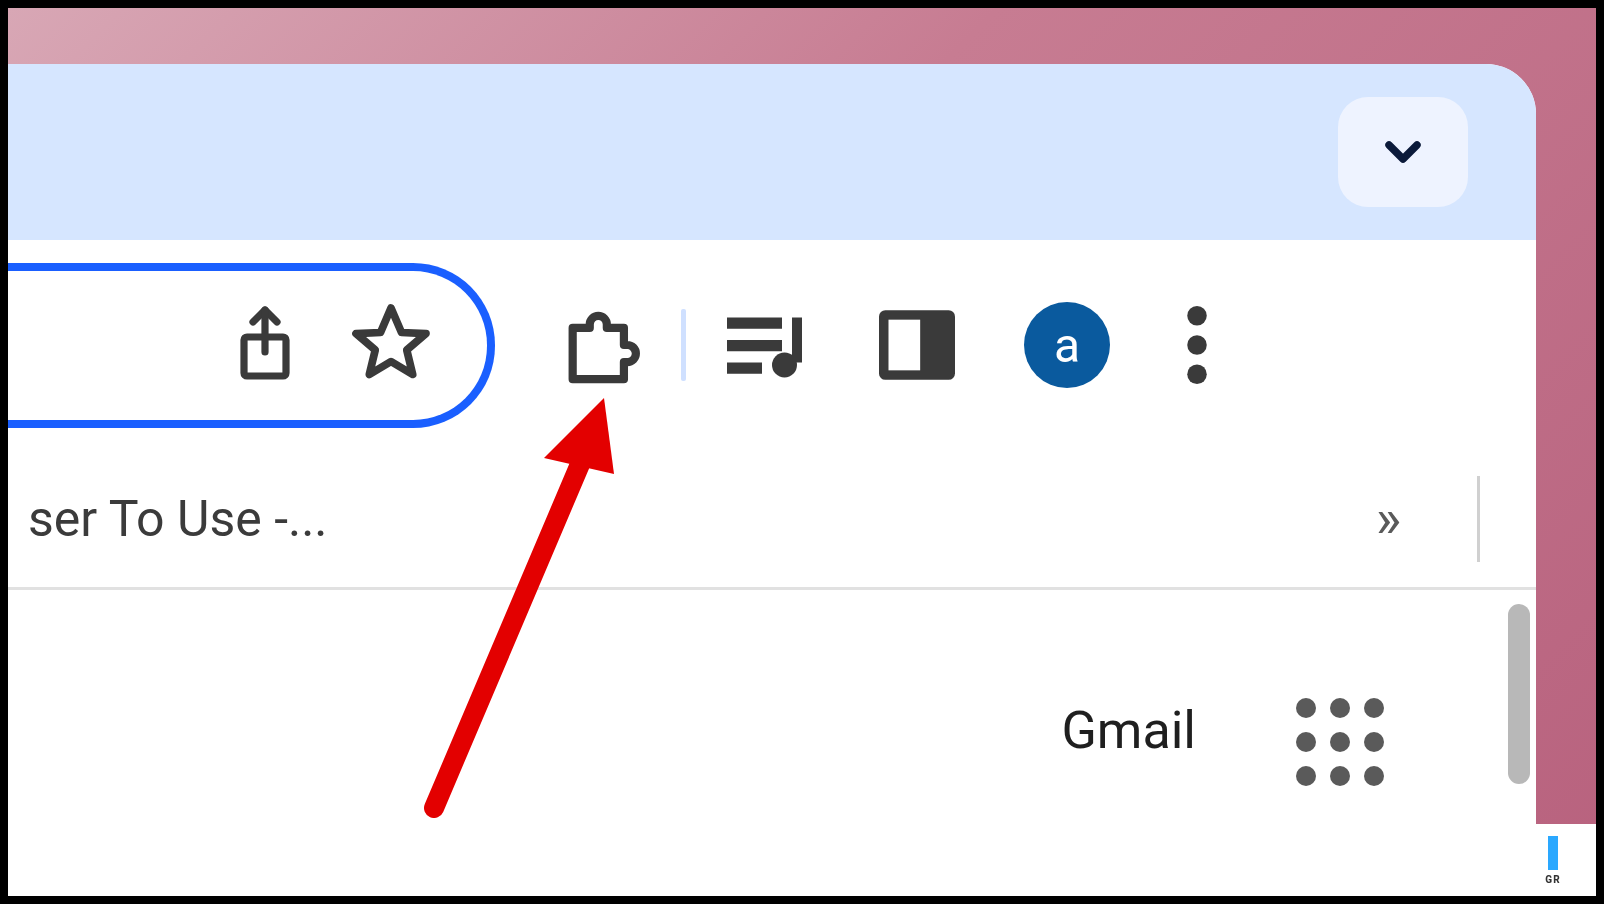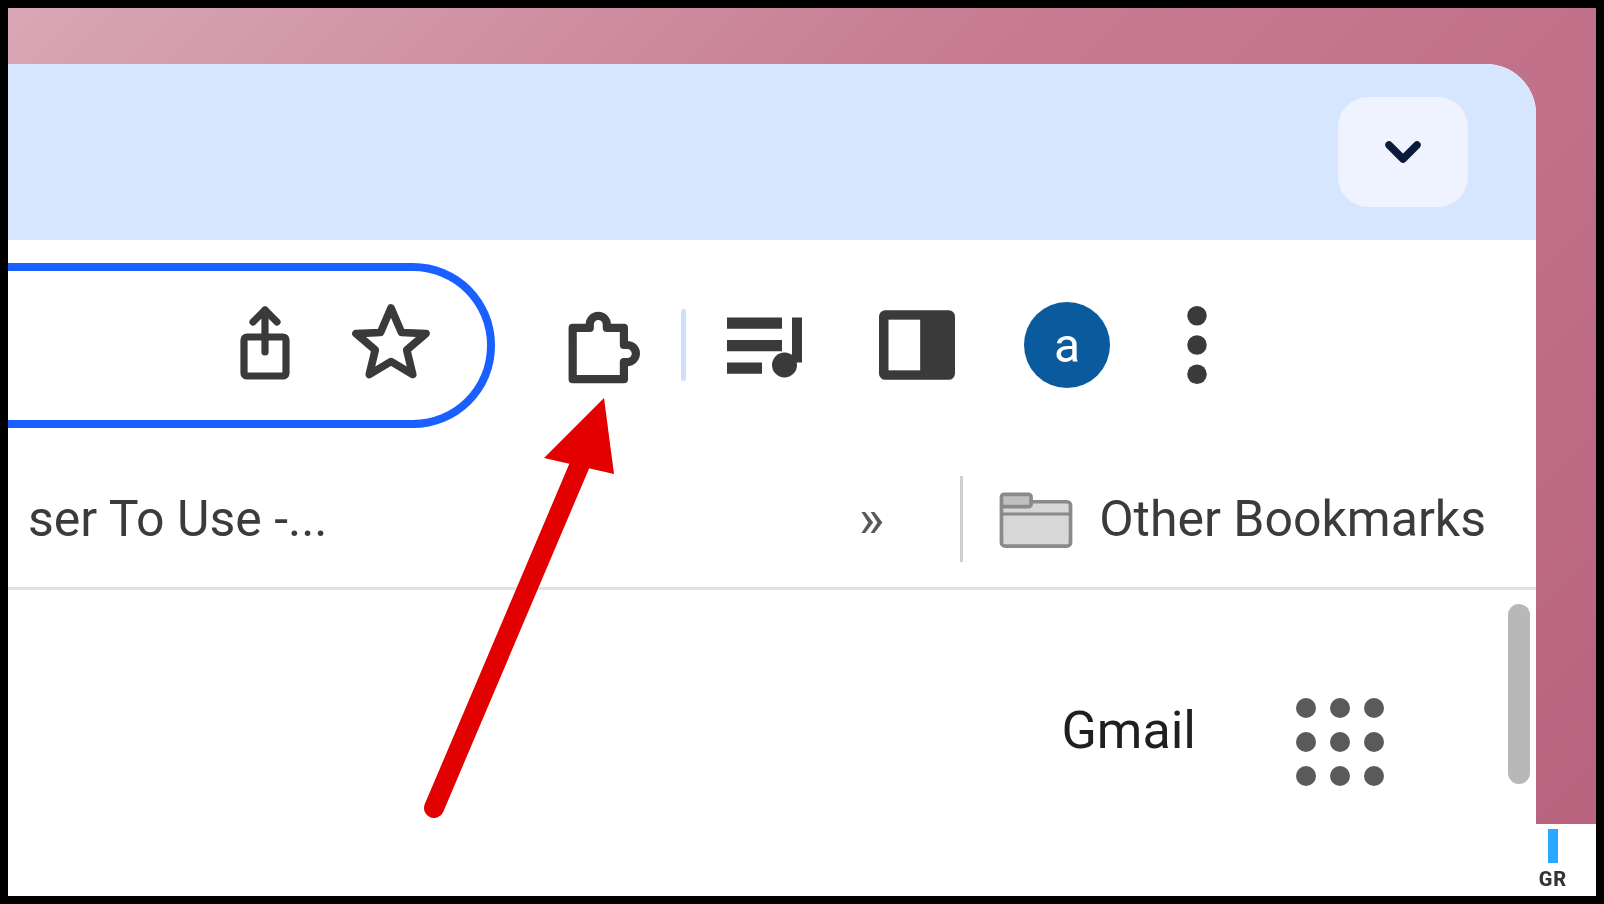--- a/index.html
+++ b/index.html
@@ -212,21 +212,21 @@
     position: absolute;
     right: 0;
     bottom: 0;
     width: 86px;
     height: 72px;
     background: #fff;
     display: flex;
     flex-direction: column;
     align-items: center;
     justify-content: center;
-    font-size: 20px;
+    font-size: 10px;
     font-weight: 800;
     color: #333;
     letter-spacing: 1px;
     z-index: 60;
   }
   .corner-watermark .bar {
     width: 10px; height: 34px; background: #2aa8ff; margin-bottom: 4px;
   }
 </style>
 </head>
@@ -302,28 +302,20 @@
         </div>
 
       </div>
     </div>
 
     <div class="bookmark-bar">
       <span class="bm-truncated">ser To Use -...</span>
       <span class="bm-spacer"></span>
       <span class="bm-overflow">»</span>
       <div class="bm-sep"></div>
-      <div class="bm-other">
-        <svg width="74" height="60" viewBox="0 0 30 24">
-          <rect x="1" y="5" width="28" height="18" rx="1.5" fill="#d7d7d7" stroke="#8a8a8a" stroke-width="1.5"></rect>
-          <rect x="1" y="2" width="12" height="5" rx="1" fill="#bfbfbf" stroke="#8a8a8a" stroke-width="1.5"></rect>
-          <line x1="1" y1="10" x2="29" y2="10" stroke="#8a8a8a" stroke-width="1.2"></line>
-        </svg>
-        <span>Other Bookmarks</span>
-      </div>
     </div>
 
     <div class="content-area">
       <div class="content-links">
         <span class="content-link">Gmail</span>
       </div>
       <div class="apps-grid">
         <div></div>
           <div></div>
           <div></div>

